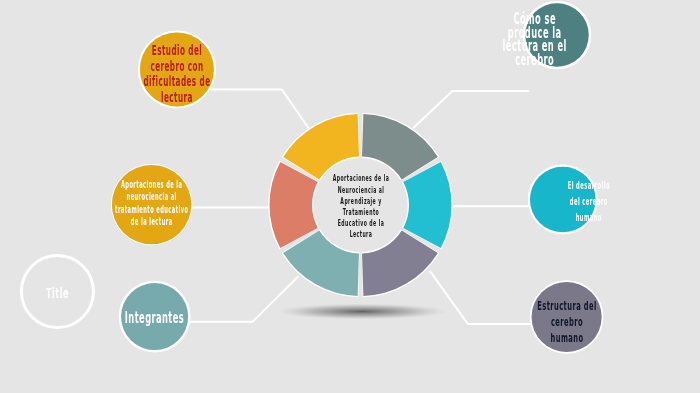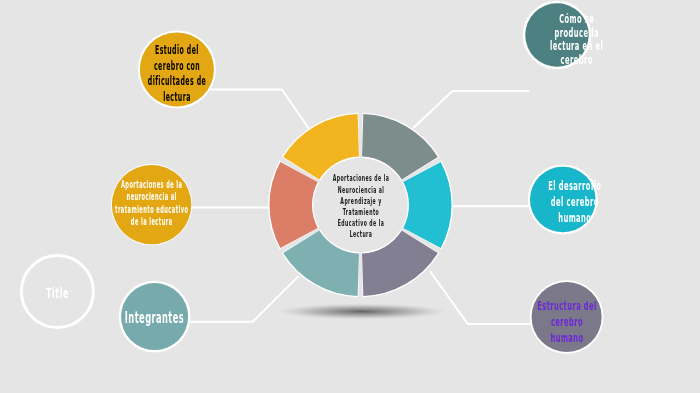--- a/index.html
+++ b/index.html
@@ -61,38 +61,38 @@
     </svg>
   <div id="labels">
       <div class="node-label" style="--sx:0.575;--ls:0.75px;left:280.5px;top:173.4px;width:160px;font-size:8.95px;line-height:11.2px;color:#1a1a1a">
         <div>Aportaciones de la</div>
         <div>Neurociencia al</div>
         <div>Aprendizaje y</div>
         <div>Tratamiento</div>
         <div>Educativo de la</div>
         <div>Lectura</div>
       </div>
-      <div class="node-label" style="--sx:0.575;--ls:0.75px;left:99.9px;top:42.60000000000001px;width:154px;font-size:12px;line-height:15.9px;color:#000000">
+      <div class="node-label" style="--sx:0.575;--ls:0.75px;left:99.9px;top:42.60000000000001px;width:154px;font-size:14px;line-height:15.9px;color:#b91c1c">
         <div>Estudio del</div>
         <div>cerebro con</div>
         <div>dificultades de</div>
         <div>lectura</div>
       </div>
-      <div class="node-label" style="--sx:0.575;--ls:0.75px;left:505px;top:12px;width:143.4px;font-size:13px;line-height:13.6px;color:#ffffff">
+      <div class="node-label" style="--sx:0.575;--ls:0.75px;left:463px;top:12px;width:143.4px;font-size:16px;line-height:13.6px;color:#ffffff">
         <div>Cómo se</div>
         <div>produce la</div>
         <div>lectura en el</div>
         <div>cerebro</div>
       </div>
-      <div class="node-label" style="--sx:0.575;--ls:0.75px;left:502px;top:178px;width:145.6px;font-size:13px;line-height:16px;color:#ffffff">
+      <div class="node-label" style="--sx:0.575;--ls:0.75px;left:516px;top:178px;width:145.6px;font-size:10px;line-height:16px;color:#ffffff">
         <div>El desarrollo</div>
         <div>del cerebro</div>
         <div>humano</div>
       </div>
-      <div class="node-label" style="--sx:0.575;--ls:0.75px;left:491.6px;top:297.8px;width:150px;font-size:12.95px;line-height:16px;color:#6d28d9">
+      <div class="node-label" style="--sx:0.575;--ls:0.75px;left:491.6px;top:297.8px;width:150px;font-size:12.95px;line-height:16px;color:#0f172a">
         <div>Estructura del</div>
         <div>cerebro</div>
         <div>humano</div>
       </div>
       <div class="node-label" style="--sx:0.575;--ls:0.75px;left:71.89999999999999px;top:179.2px;width:159.4px;font-size:9.85px;line-height:12.2px;color:#ffffff">
         <div>Aportaciones de la</div>
         <div>neurociencia al</div>
         <div>tratamiento educativo</div>
         <div>de la lectura</div>
       </div>

